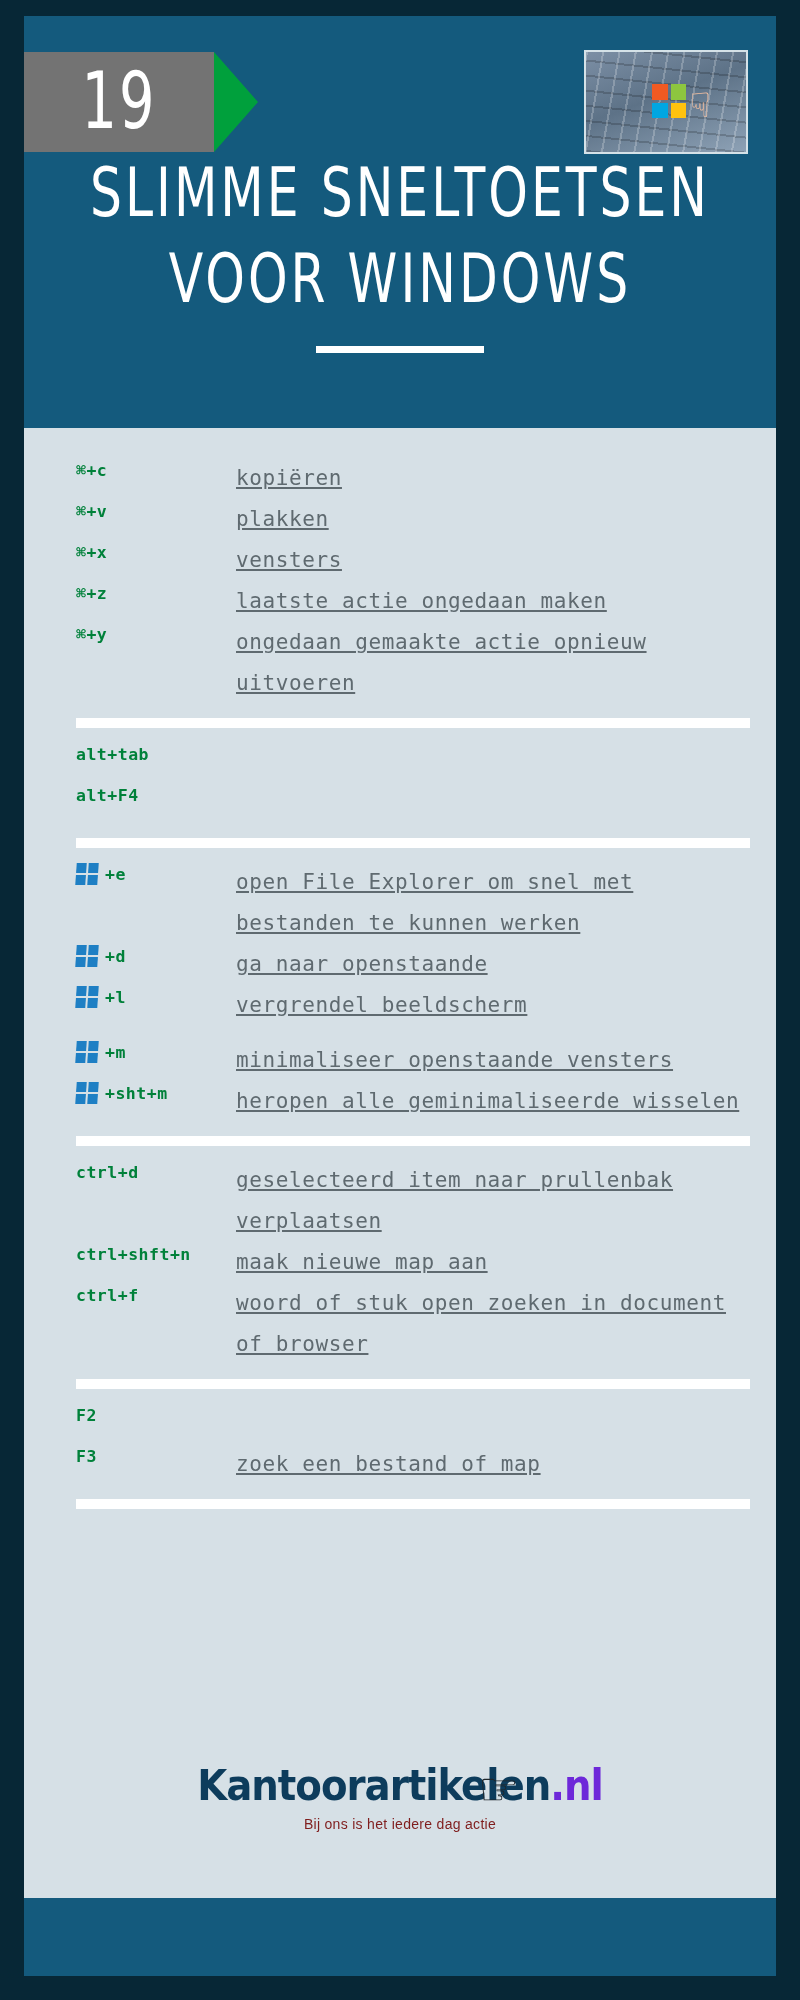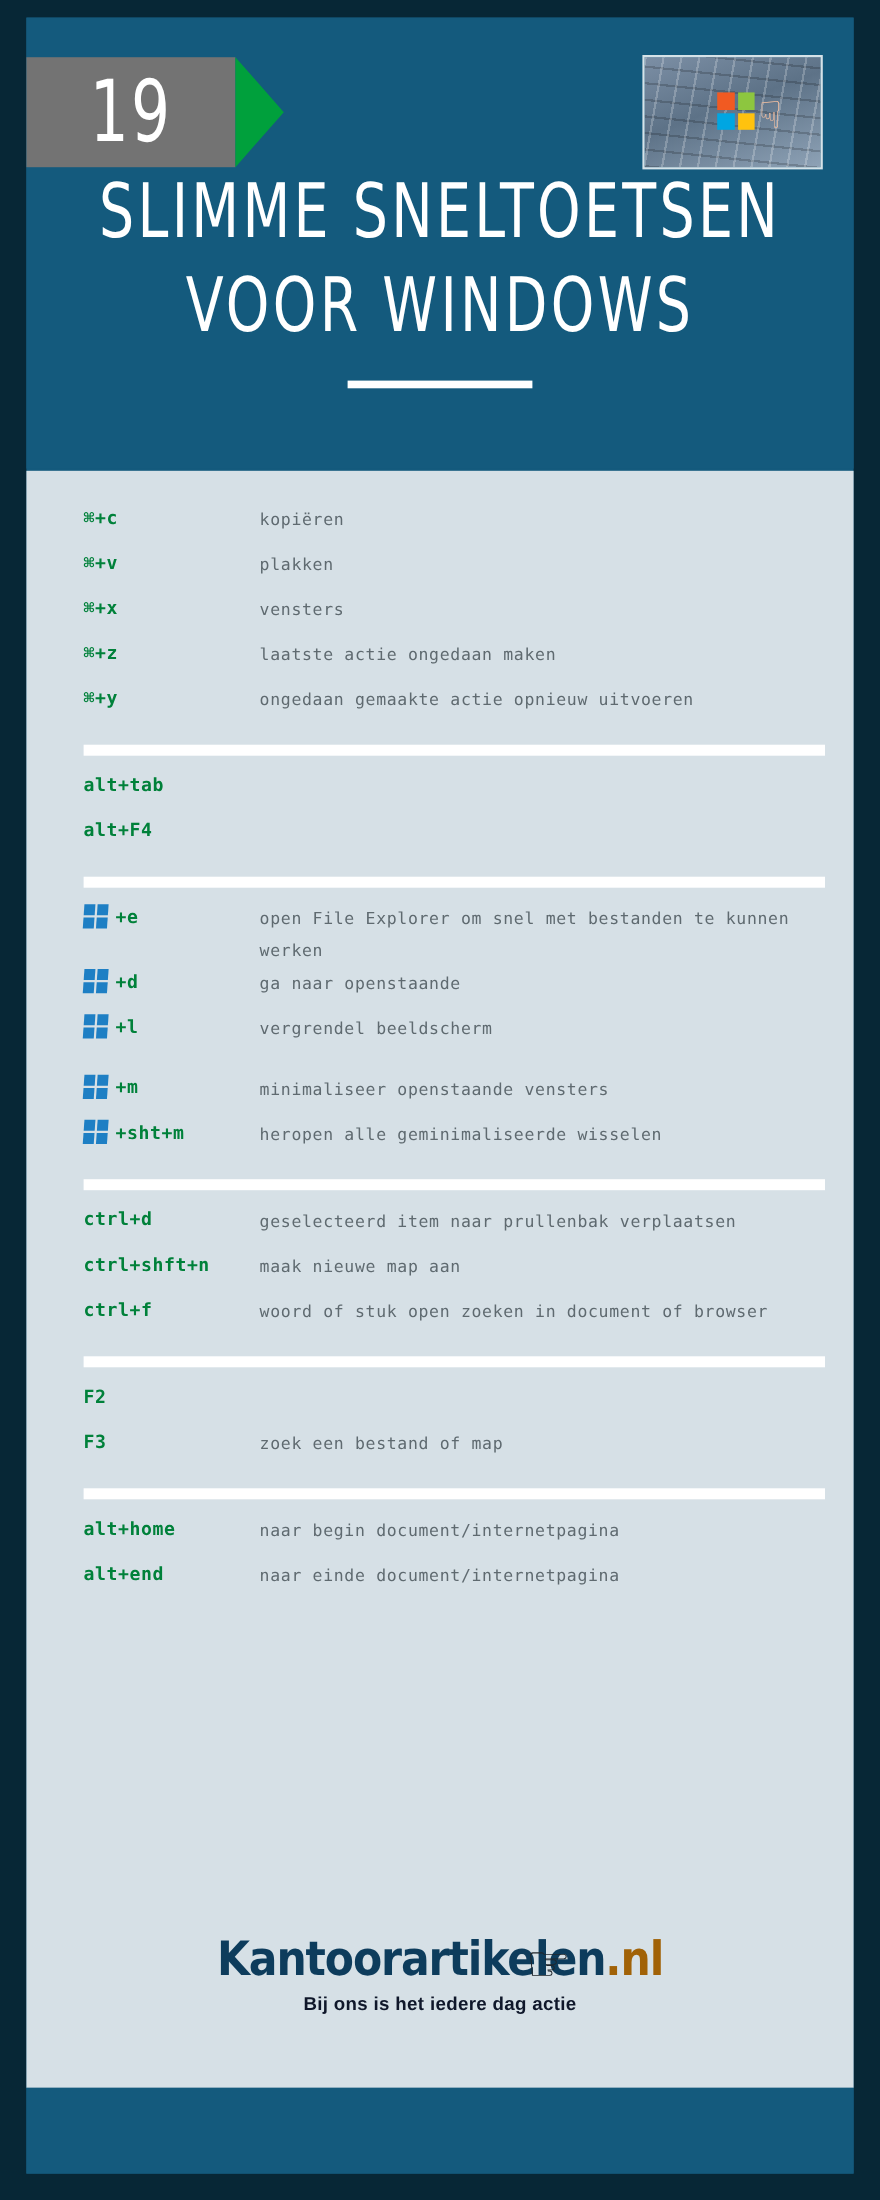--- a/index.html
+++ b/index.html
@@ -175,24 +175,25 @@
     letter-spacing: 0.5px;
     padding-top: 3px;
     display: flex;
     align-items: flex-start;
     white-space: nowrap;
   }
   .desccell {
     flex: 1 1 auto;
     color: #5f6a70;
     font-family: "DejaVu Sans Mono", "Liberation Mono", monospace;
-    font-size: 15px;
+    font-size: 21px;
     letter-spacing: 0.6px;
     line-height: 1.95;
     padding-top: 0px;
+    text-decoration: underline;
   }
   .winflag {
     display: inline-grid;
     grid-template-columns: 1fr 1fr;
     grid-template-rows: 1fr 1fr;
     gap: 2px;
     width: 22px;
     height: 22px;
     vertical-align: middle;
     margin-right: 7px;
@@ -212,27 +213,27 @@
     bottom: 66px;
     text-align: center;
   }
   .logo-main {
     font-family: "DejaVu Sans Condensed", "Liberation Sans Narrow", "Liberation Sans", sans-serif;
     font-size: 43px;
     font-weight: bold;
     color: #0d3c5c;
     letter-spacing: -1px;
   }
-  .logo-main .dotnl { color: #a16207; }
+  .logo-main .dotnl { color: #6d28d9; }
   .logo-sub {
     margin-top: 6px;
     font-family: "Liberation Sans", sans-serif;
-    font-size: 17px;
-    font-weight: bold;
-    color: #0f172a;
+    font-size: 14px;
+    font-weight: normal;
+    color: #7f1d1d;
     letter-spacing: 0.3px;
   }
   .logo-cursor {
     position: absolute;
     left: 50%;
     margin-left: 78px;
     top: 6px;
     font-size: 46px;
     color: #20262b;
     line-height: 1;
@@ -416,34 +417,20 @@
             </div>
           </div>
           <div class="row">
             <div class="keycell">
               <span>F3</span>
             </div>
             <div class="desccell">zoek een bestand of map</div>
           </div>
         </div>
         <div class="divider"></div>
-        <div class="group">
-          <div class="row">
-            <div class="keycell">
-              <span>alt+home</span>
-            </div>
-            <div class="desccell">naar begin document/internetpagina</div>
-          </div>
-          <div class="row">
-            <div class="keycell">
-              <span>alt+end</span>
-            </div>
-            <div class="desccell">naar einde document/internetpagina</div>
-          </div>
-        </div>
       </div>
 
     <div class="logo">
       <div class="logo-main">
         <span>Kantoorartikelen</span><span class="dotnl">.nl</span>
       </div>
       <div class="logo-sub">Bij ons is het iedere dag actie</div>
       <div class="logo-cursor">☞</div>
     </div>
   </div>

